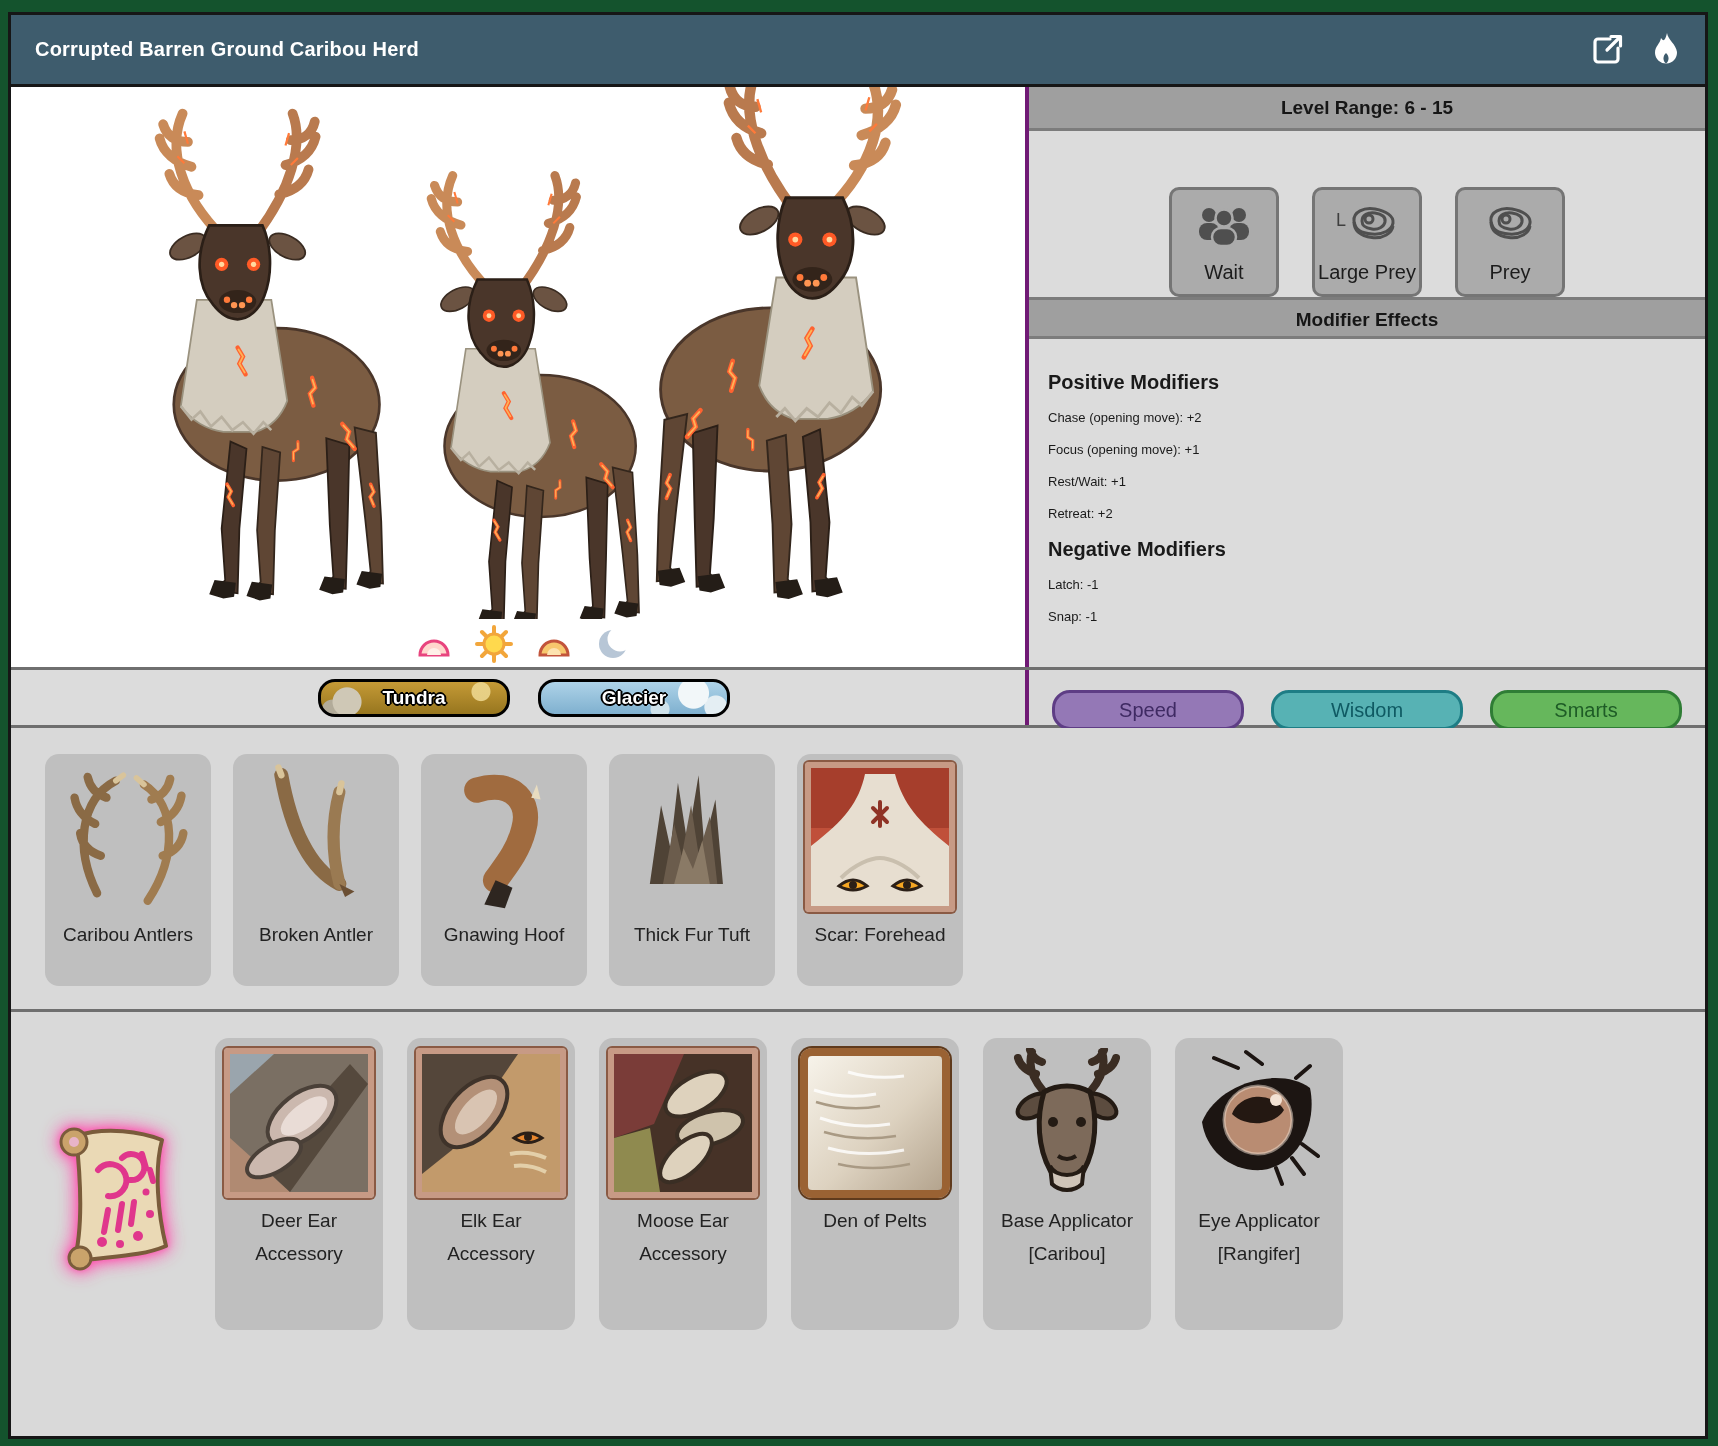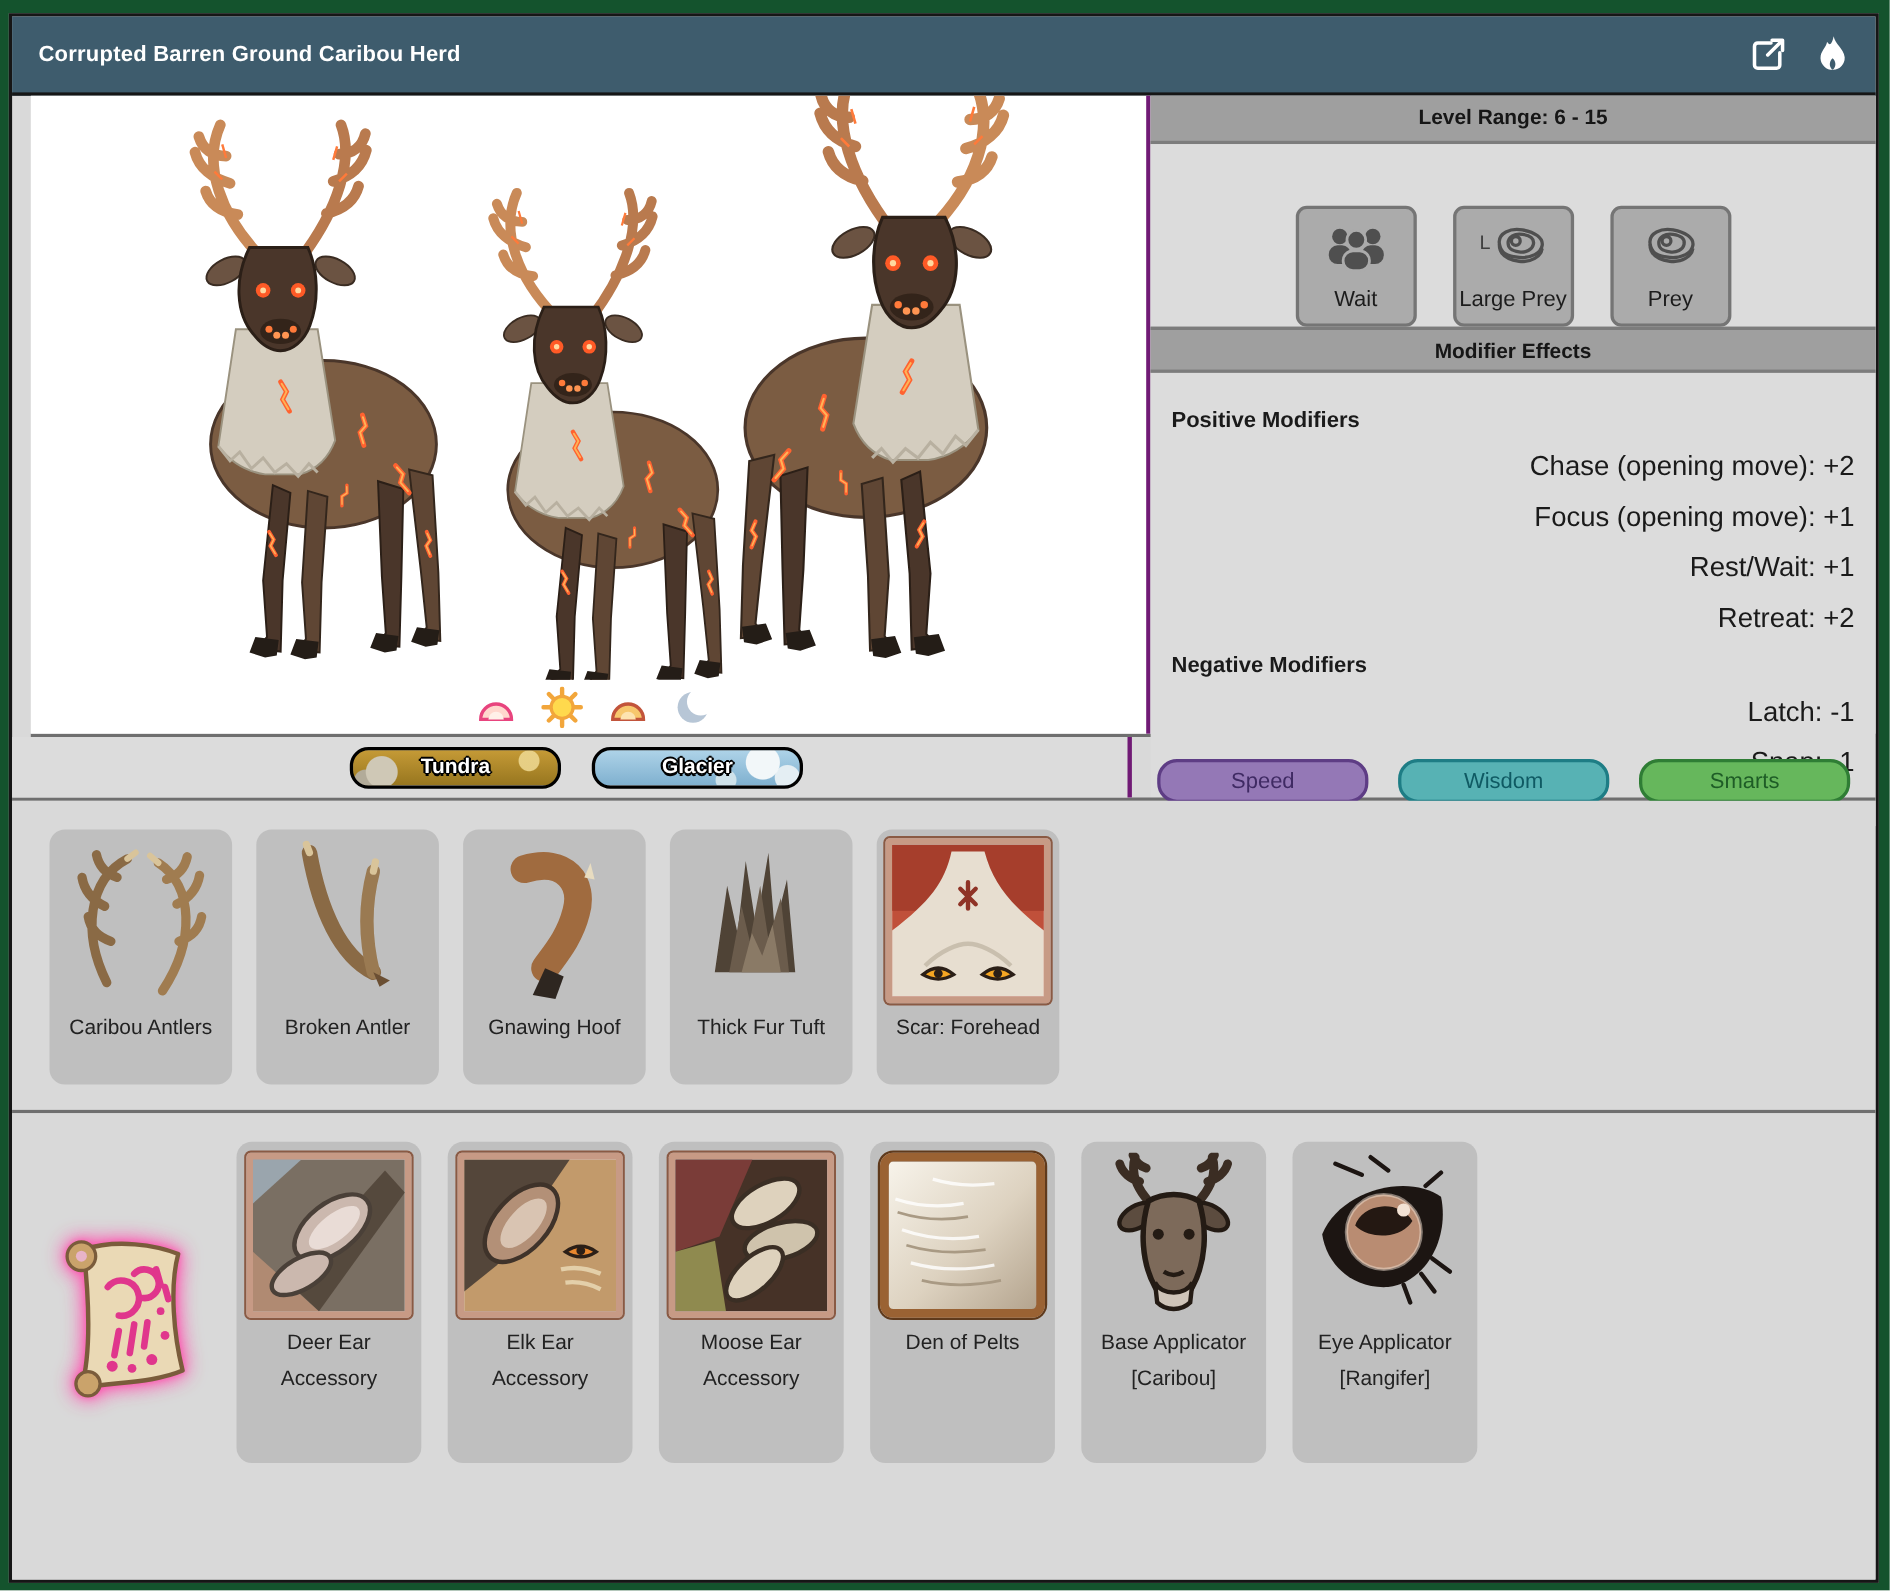--- a/index.html
+++ b/index.html
@@ -11,21 +11,21 @@
 
   
   .titlebar { height:72px; background:#3e5c6d; border-bottom:3px solid #161616;
               display:flex; align-items:center; padding:0 24px; }
   .titlebar .title { color:#fff; font-weight:bold; font-size:20px; letter-spacing:.2px; }
   .titlebar .spacer { flex:1; }
   .titlebar svg { display:block; }
   .tb-icon { margin-left:26px; cursor:pointer; }
 
   
-  .rowA { height:583px; border-bottom:3px solid #6f6f6f; display:flex;margin-left:17px; }
+  .rowA { height:583px; border-bottom:3px solid #6f6f6f; display:flex; }
   .rowB { height:58px;  border-bottom:3px solid #6f6f6f; display:flex; }
   .rowC { height:284px; border-bottom:3px solid #6f6f6f; background:#d9d9d9; }
   .rowD { flex:1; background:#d9d9d9; }
   .leftcol { width:1018px; border-right:4px solid #701a75;padding-left:12px; }
 
   
   .img-panel { background:#fff; display:flex; flex-direction:column; align-items:center; }
   .scene { width:1014px; height:590px; }
   .times { display:flex; gap:22px; align-items:center; margin-top:6px; }
 
@@ -37,21 +37,21 @@
   .mod-head { height:42px; line-height:39px; border-top:3px solid #7c7c7c; }
   .tags-area { height:232px; background:#dcdcdc; display:flex; justify-content:center;
                align-items:flex-start; padding-top:56px; gap:33px; }
   .tagbox { width:110px; height:110px; background:#ababab; border:3px solid #757575;
             border-radius:10px; display:flex; flex-direction:column; align-items:center;
             justify-content:flex-end; padding-bottom:10px; }
   .tagbox .ticon { flex:1; display:flex; align-items:center; justify-content:center; }
   .tagbox .tlabel { font-size:20px; color:#1c1c1c; }
   .mod-body { flex:1; background:#dcdcdc; padding:26px 19px; color:#1a1a1a; }
   .mod-body .mhead { font-weight:bold; font-size:20px; margin:6px 0 16px; }
-  .mod-body .mline { font-size:25px; margin:0 0 17px;text-align:right; }
+  .mod-body .mline { font-size:13px; margin:0 0 17px; }
 
   
   .biome-area { height:100%; background:#dcdcdc; display:flex; align-items:center;
                 justify-content:center; gap:28px; }
   .biome-btn { width:192px; height:38px; border:3px solid #000; border-radius:17px;
                display:flex; align-items:center; justify-content:center; cursor:pointer; }
   .biome-btn span { color:#fff; font-weight:bold; font-size:19px;
         text-shadow:-2px 0 #000,2px 0 #000,0 -2px #000,0 2px #000,-1px -1px #000,1px 1px #000,-1px 1px #000,1px -1px #000; }
   .biome-tundra { background:
       radial-gradient(circle at 14% 62%, #cfc8b6 0 14px, rgba(0,0,0,0) 15px),

